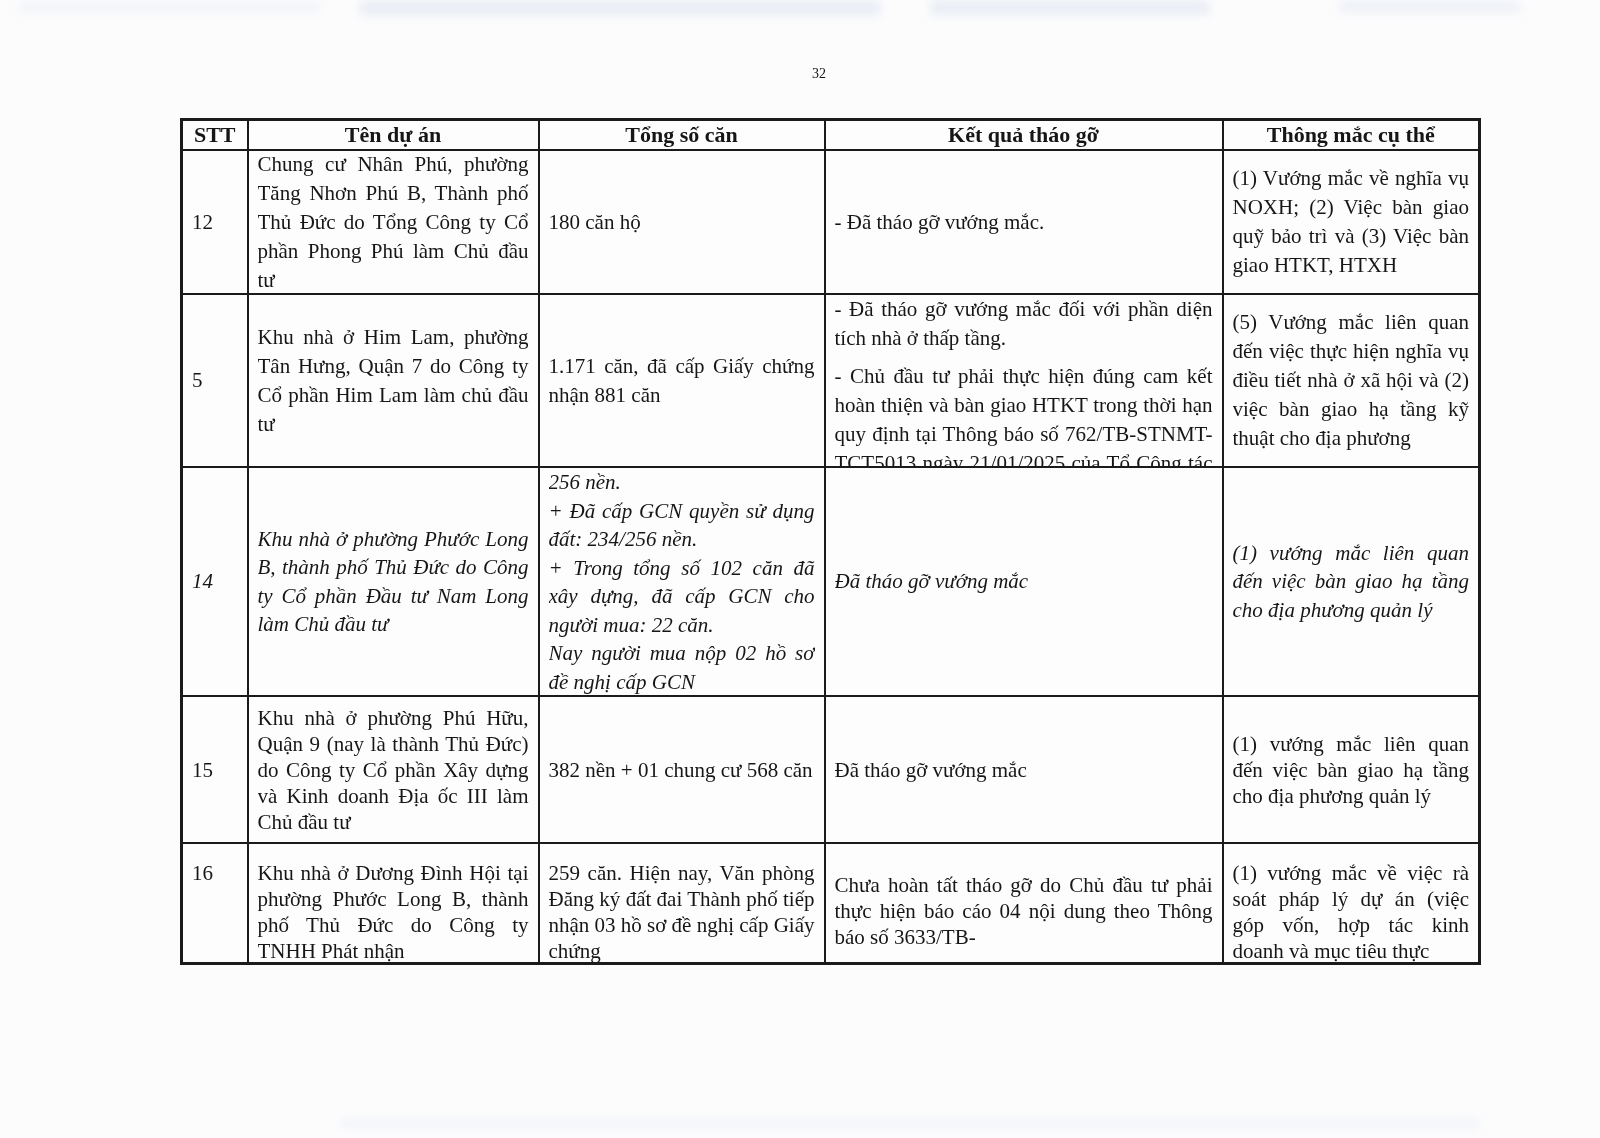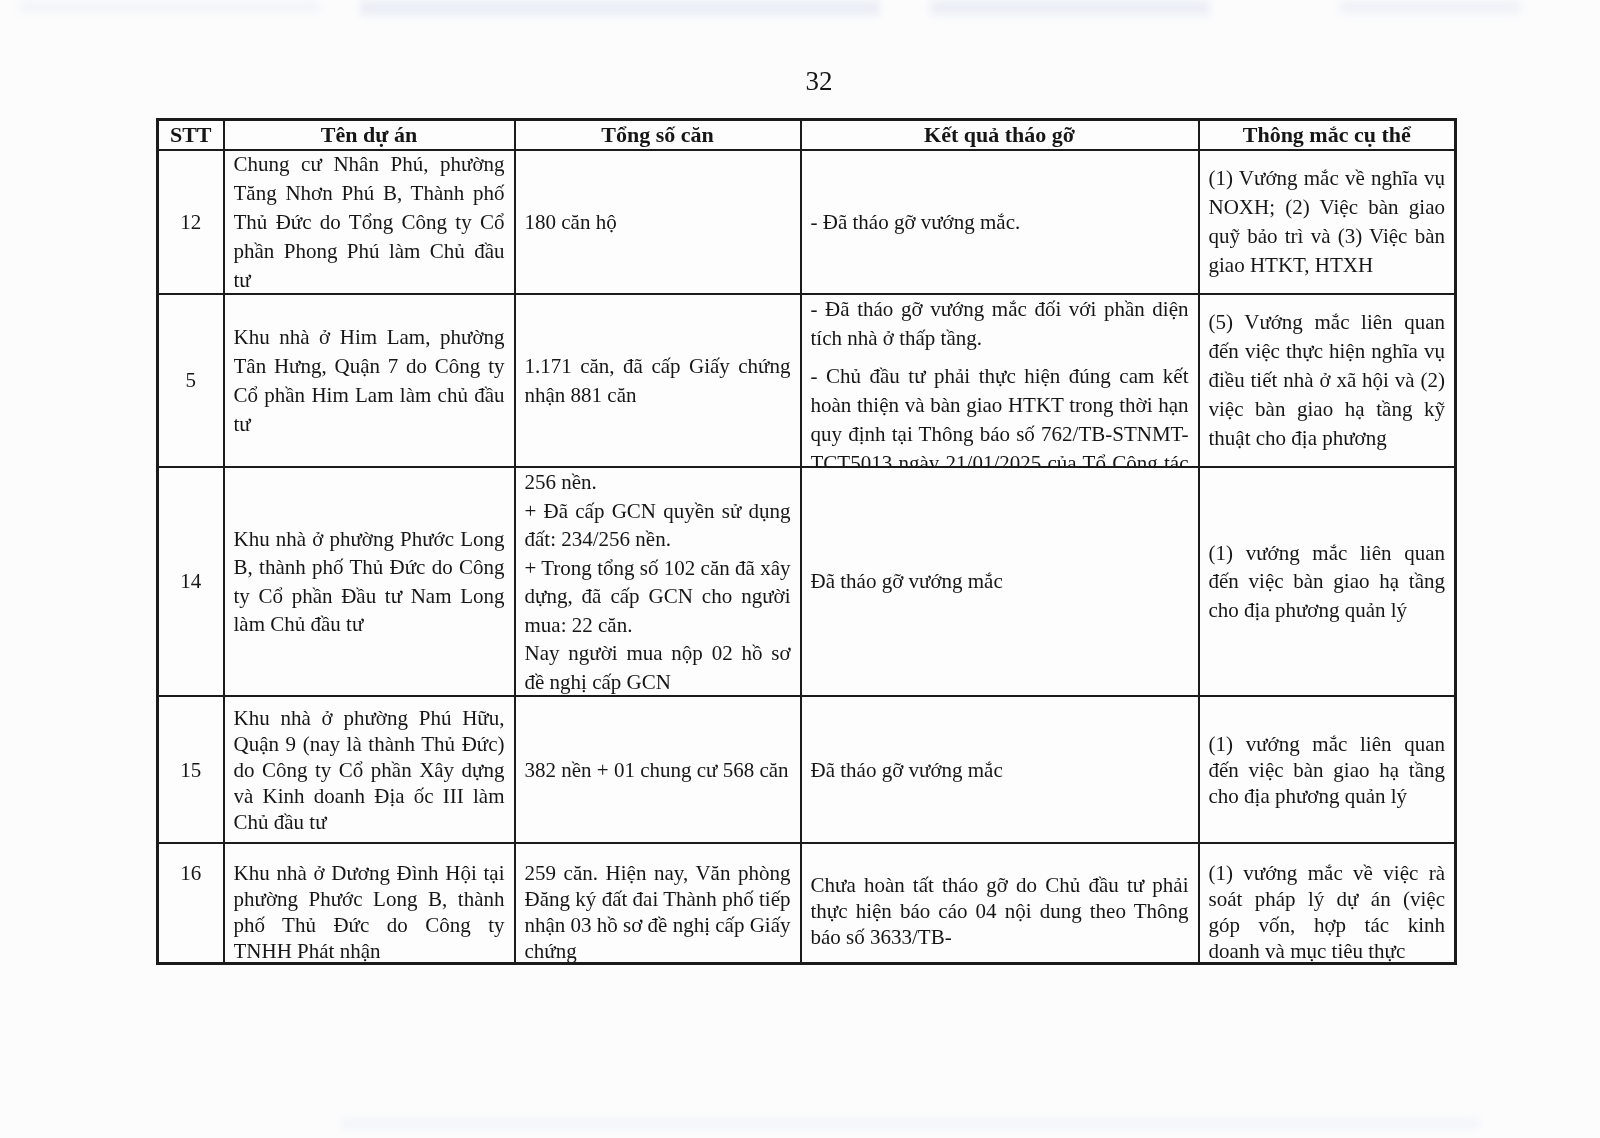--- a/index.html
+++ b/index.html
@@ -16,25 +16,25 @@
     position: absolute;
     background: #dce3ee;
     filter: blur(4px);
     opacity: 0.55;
     border-radius: 3px;
   }
   .page-number {
     position: absolute;
     top: 66px; left: 170px; width: 1298px;
     text-align: center;
-    font-size: 27px;
+    font-size: 14px;
   }
   table.doc {
     position: absolute;
-    left: 156px; top: 118px;
+    left: 180px; top: 118px;
     width: 1298px;
     border-collapse: collapse;
     table-layout: fixed;
     border: 3px solid #1b1b1b;
     background: #fdfdfe;
   }
   table.doc td, table.doc th {
     border: 2px solid #1b1b1b;
     padding: 0 9px;
     vertical-align: middle;
@@ -50,24 +50,24 @@
   td p { margin: 0; }
   .cb {
     display: flex;
     flex-direction: column;
     justify-content: center;
     overflow: hidden;
   }
   .cb.top { justify-content: flex-start; }
   .cb.gap p + p { margin-top: 9px; }
   .jus p { text-align: justify; }
-  .ctr { text-align: center; }
+  .ctr { text-align: left; }
   tr.r12 td { line-height: 29px; }  tr.r12 .cb { height: 142px; }
   tr.r13 td { line-height: 29px; }  tr.r13 .cb { height: 171px; }
-  tr.r14 td { line-height: 28.5px; }  tr.r14 .cb { height: 227px; }
+  tr.r14 td { line-height: 28.5px; }  tr.r14 .cb { height: 227px; font-style: italic; }
   tr.r15 td { line-height: 26px; }  tr.r15 .cb { height: 145px; }
   tr.r16 td { line-height: 26px; }  tr.r16 .cb { height: 102px; padding-top: 16px; justify-content: flex-start; }
 </style>
 </head>
 <body>
 
 <div class="smudge" style="left:20px; top:2px; width:300px; height:10px; opacity:0.35;"></div>
 <div class="smudge" style="left:360px; top:0px; width:520px; height:16px;"></div>
 <div class="smudge" style="left:930px; top:0px; width:280px; height:15px;"></div>
 <div class="smudge" style="left:1340px; top:1px; width:180px; height:12px; opacity:0.45;"></div>

